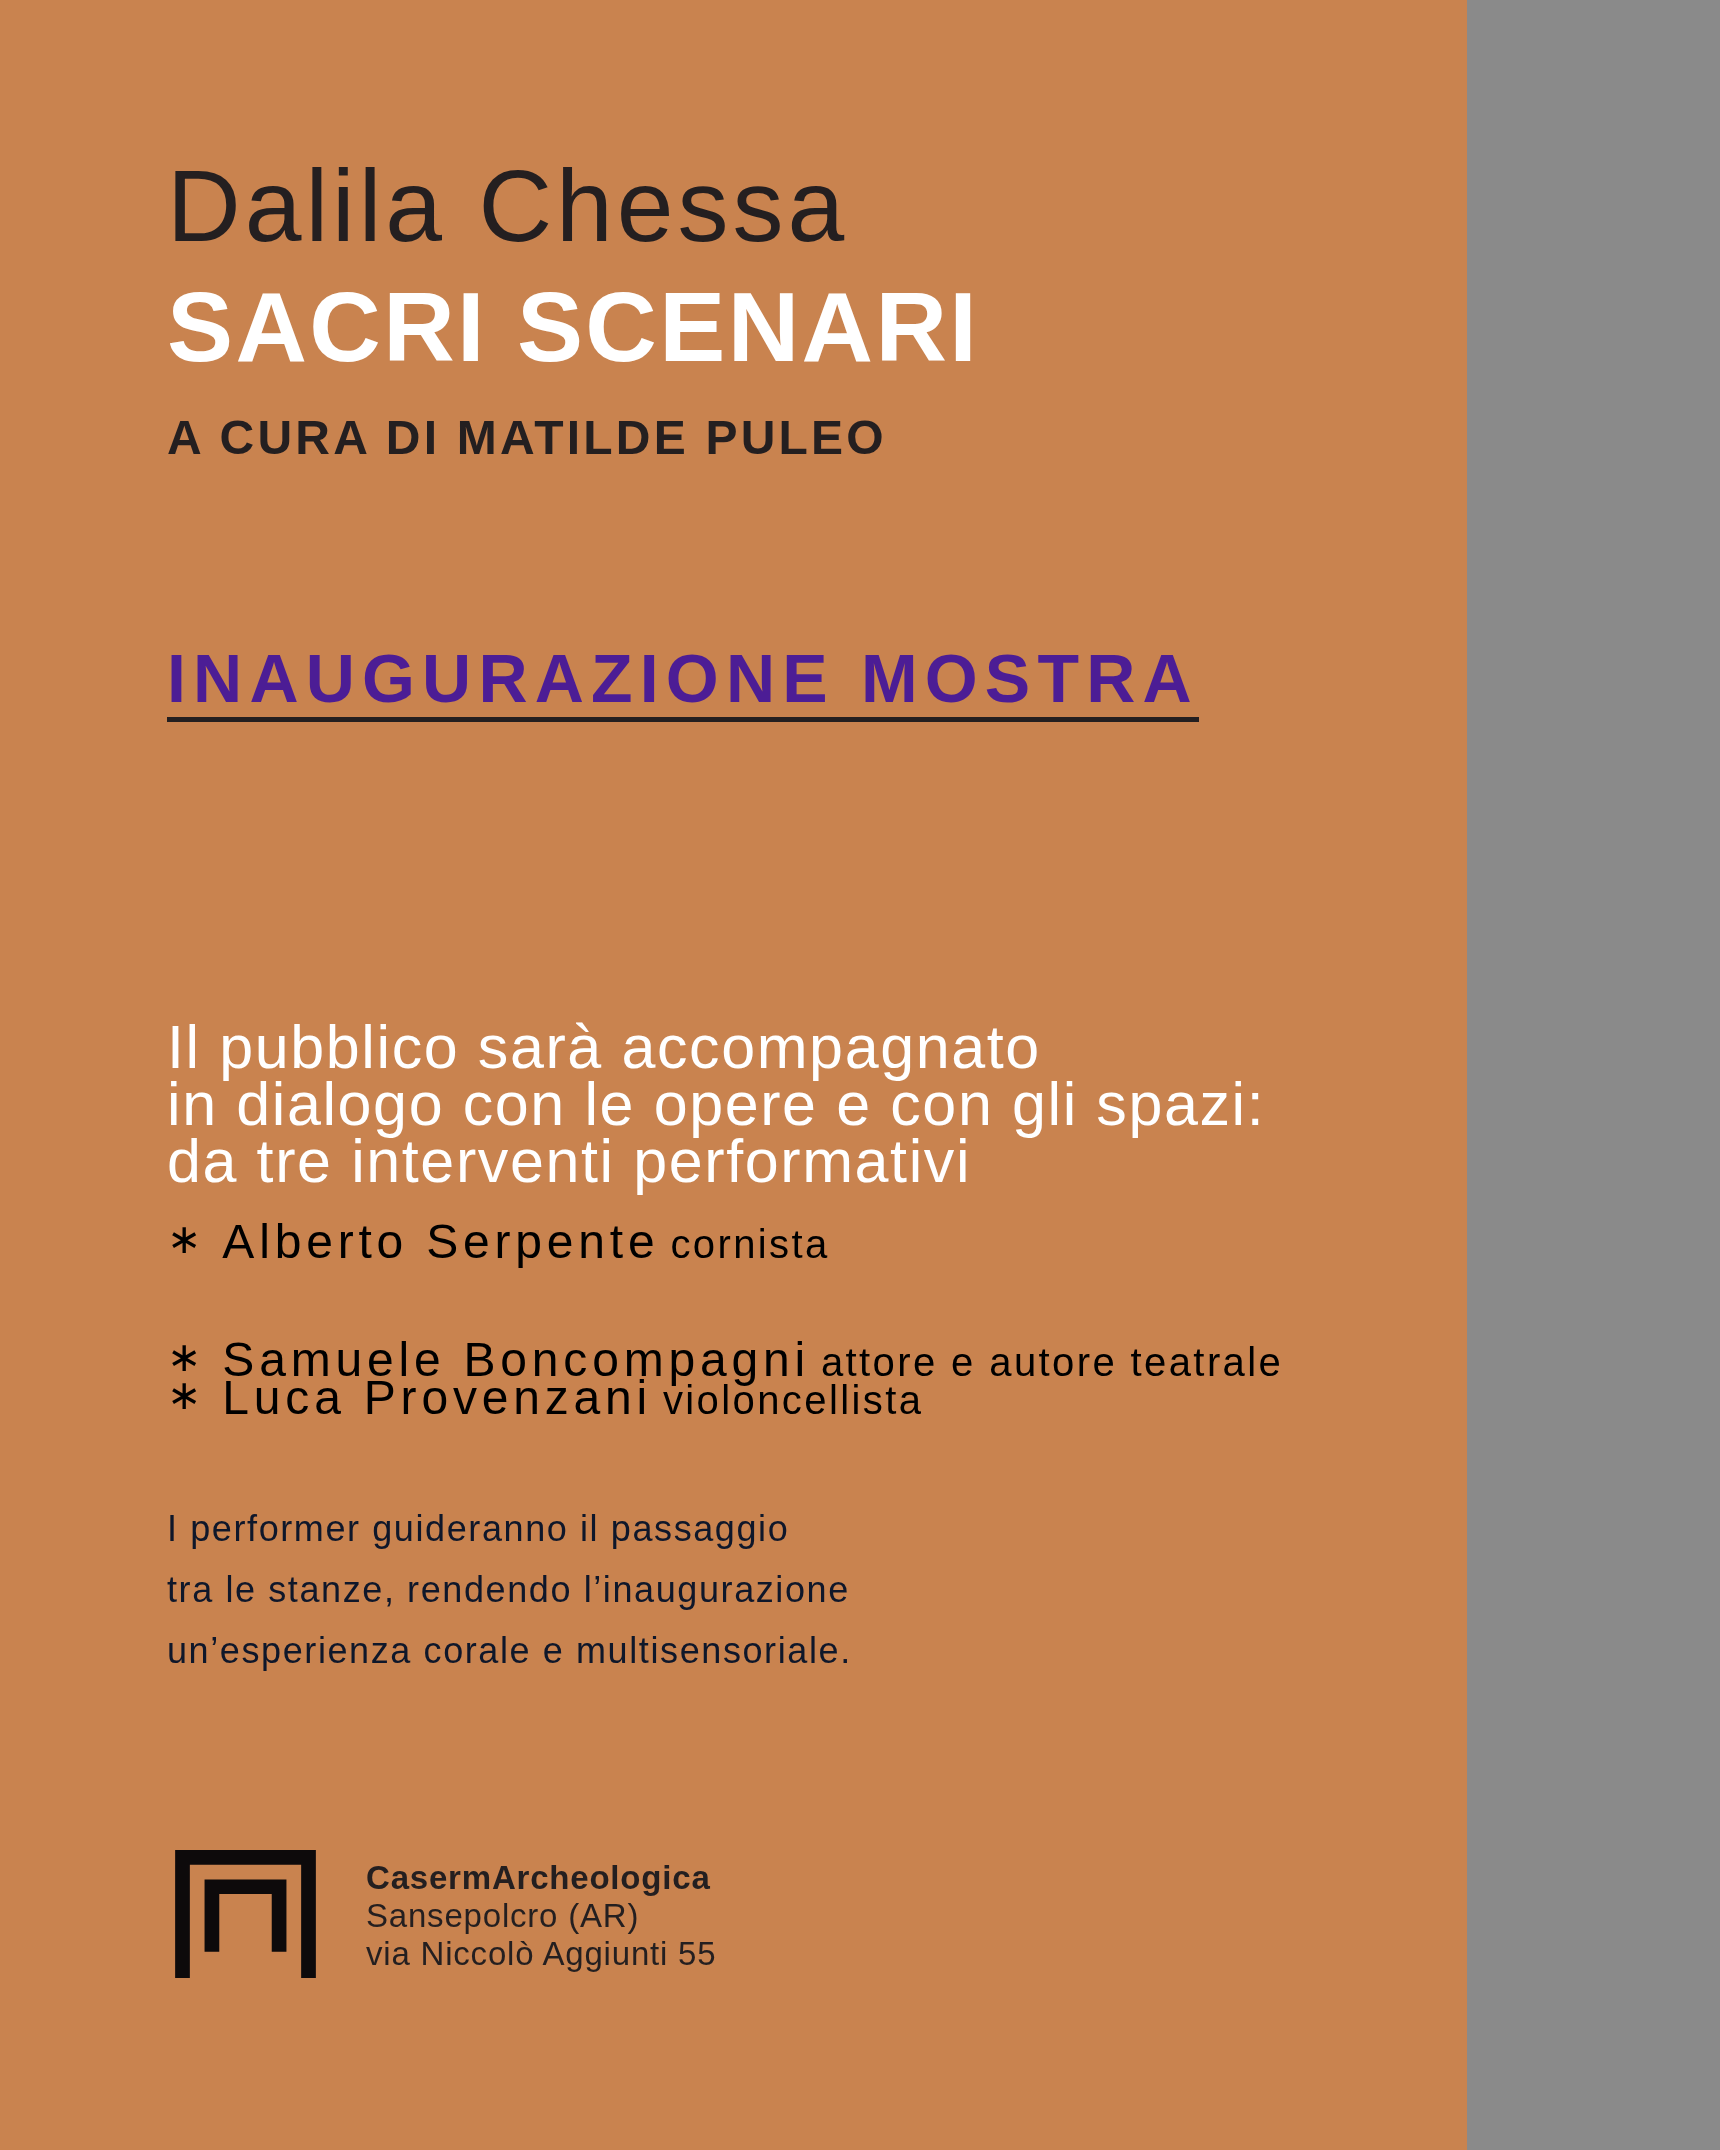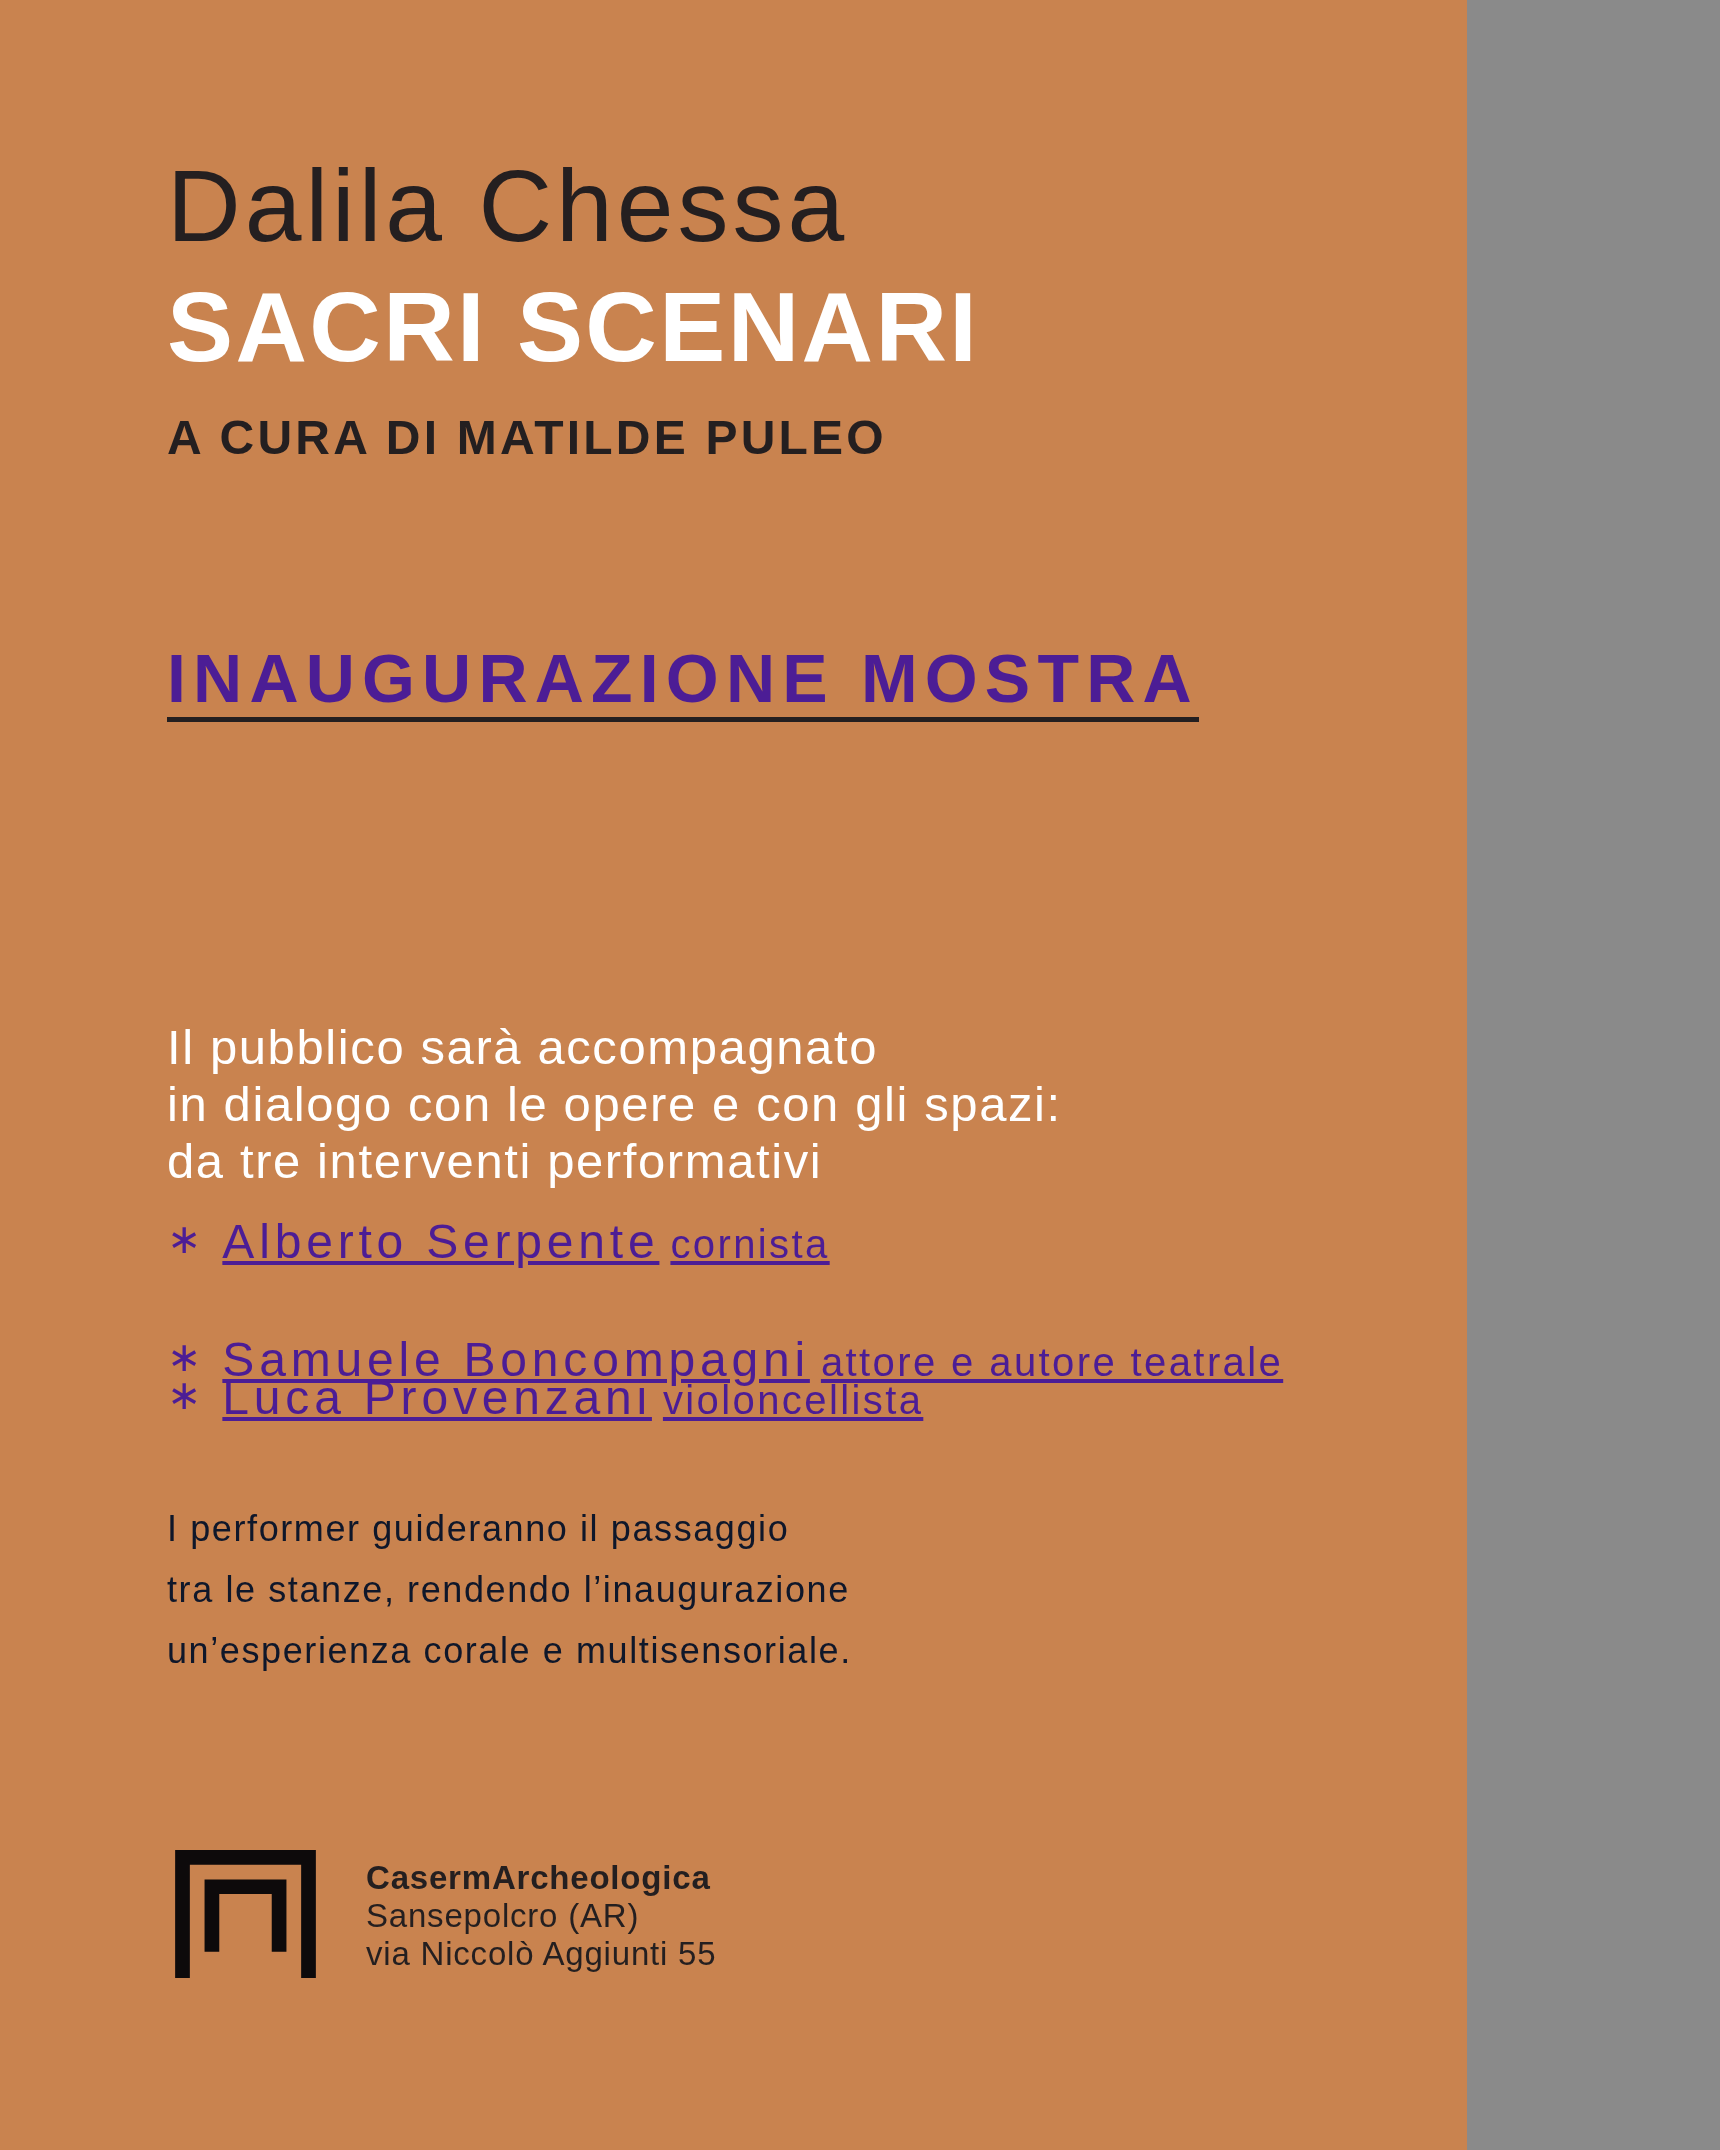--- a/index.html
+++ b/index.html
@@ -53,31 +53,30 @@
     top:781px;
     font-size:61px;
     font-weight:bold;
     letter-spacing:6.4px;
     line-height:79px;
   }
   .datetime .date{color:#ffffff;}
   .datetime .time{color:#c9cdd1;}
   .intro{
     top:1019px;
-    font-size:49px;
+    font-size:61px;
     letter-spacing:1.6px;
     color:#ffffff;
     line-height:57px;
   }
   .performer{
     font-size:48px;
-    color:#4c1d95;
+    color:#000000;
     letter-spacing:4.8px;
     line-height:1;
-    text-decoration:underline;
   }
   .performer .bullet{
     display:inline-block;
     font-size:41px;
     margin-right:21px;
     letter-spacing:0;
     vertical-align:4.8px;
   }
   .performer .role{
     font-size:40px;

